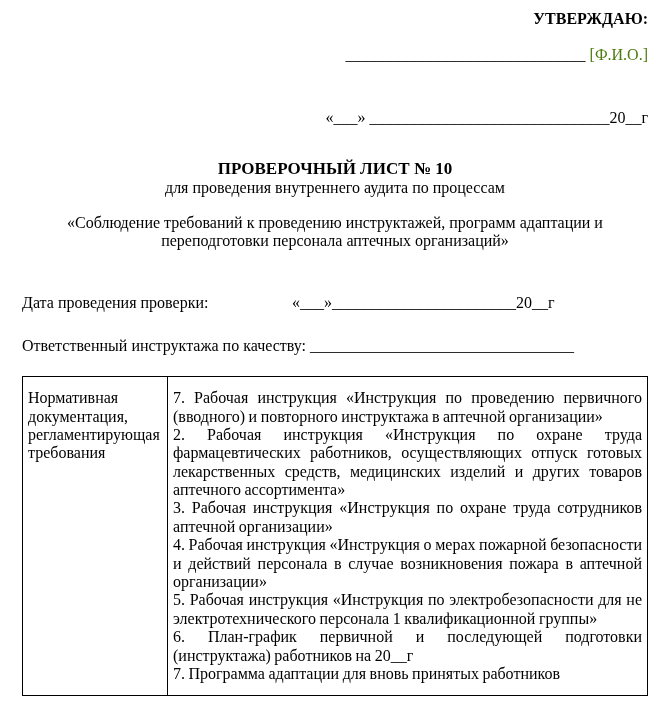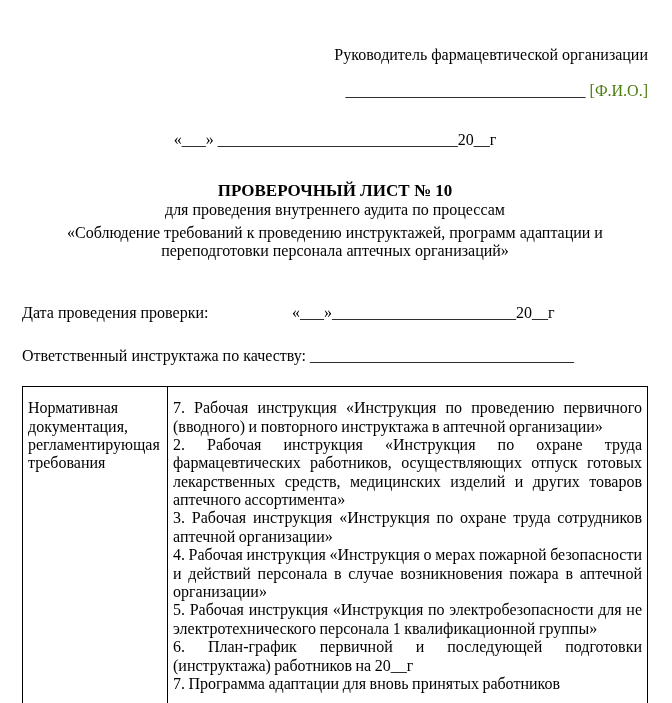--- a/index.html
+++ b/index.html
@@ -15,27 +15,27 @@
     padding: 10px 24px 0 22px;
     overflow: hidden;
   }
 
   
   .approval { text-align: right; }
   .approve-header { font-weight: 700; }
   .role-line { margin-top: 36px; }
   .fio-line { margin-top: 18px; }
   .fio-note { color: #4d7c0f; }
-  .approve-date-line { margin-top: 30px; text-align: center; }
+  .approve-date-line { margin-top: 44px; }
 
   
   .title-block { text-align: center; margin-top: 32px; }
   .doc-title { font-weight: 700; font-size: 17px; line-height: 20px; text-align: center; }
   .doc-subtitle { }
-  .doc-process { max-width: 626px; margin: 4px auto; }
+  .doc-process { max-width: 626px; margin: 16px auto; }
 
   
   .field-row-date { margin-top: 44px; white-space: nowrap; }
   .date-label-wrap { display: inline-block; width: 270px; }
   .field-label { font-weight: 400; }
   .field-row-spec { margin-top: 24px; white-space: nowrap; }
 
   
   table.doc-table {
     border-collapse: collapse;
@@ -55,21 +55,21 @@
     text-align: justify;
     word-spacing: -0.5px;
   }
 </style>
 </head>
 <body>
 
 <div class="page">
 
   <div class="approval">
-    <div class="role-line">Руководитель фармацевтической организации</div>
+    <div class="approve-header">УТВЕРЖДАЮ:</div>
     <div class="fio-line">
       <span>______________________________</span>
       <span class="fio-note">[Ф.И.О.]</span>
     </div>
     <div class="approve-date-line">«___» ______________________________20__г</div>
   </div>
 
   <div class="title-block">
     <div class="doc-title">ПРОВЕРОЧНЫЙ ЛИСТ № 10</div>
     <div class="doc-subtitle">для проведения внутреннего аудита по процессам</div>

